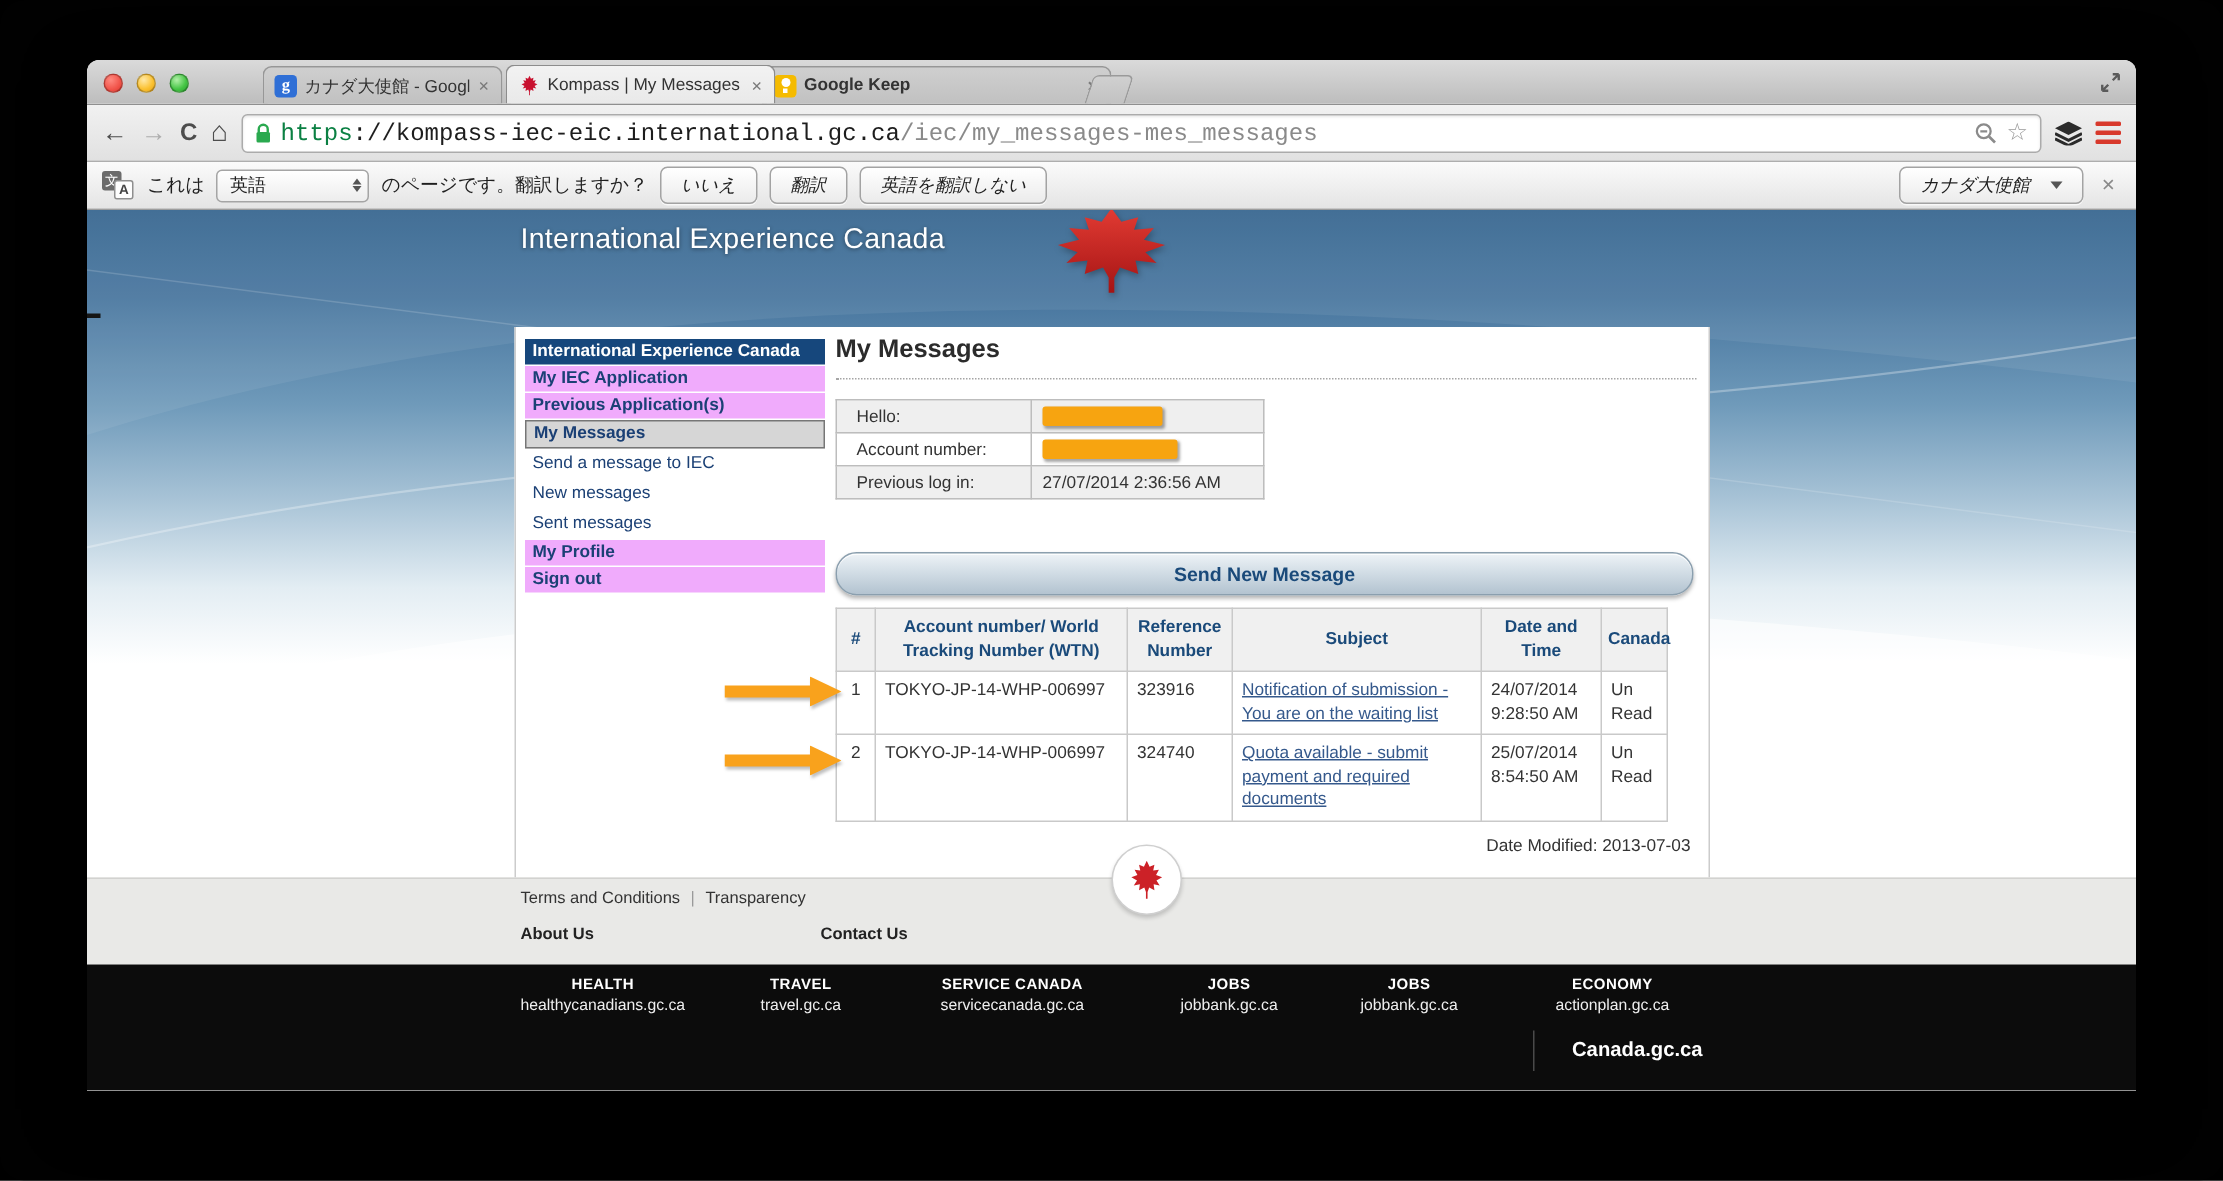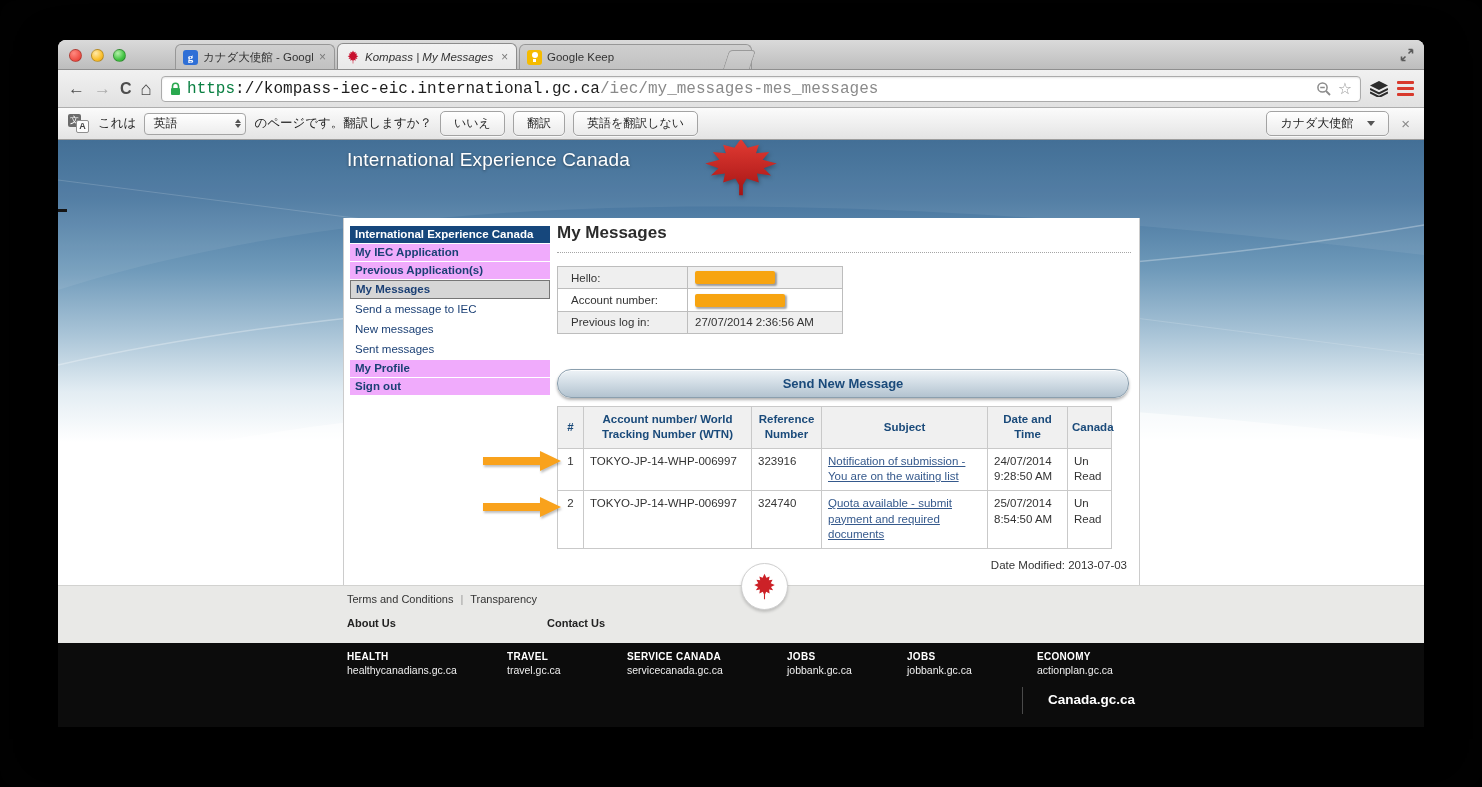--- a/index.html
+++ b/index.html
@@ -58,21 +58,21 @@
   .tr-icon .sq2 { position:absolute; left:8px; top:6px; width:13px; height:13px; background:#fdfdfd; border:1px solid #8f8f8f;
                   border-radius:2px; color:#444; font-size:9px; line-height:11px; text-align:center; font-weight:bold; }
   .lang-select { display:flex; align-items:center; width:102px; height:22px; padding:0 4px 0 8px;
                  background:linear-gradient(#ffffff,#ededed); border:1px solid #a5a5a5; border-radius:4px; font-size:12px; }
   .lang-select .lbl { flex:1; }
   .stepper { display:flex; flex-direction:column; align-items:center; gap:1px; }
   .stepper i { width:0; height:0; border-left:3.5px solid transparent; border-right:3.5px solid transparent; }
   .stepper .up { border-bottom:4px solid #555; }
   .stepper .dn { border-top:4px solid #555; }
   .mac-btn { background:linear-gradient(#ffffff,#ebebeb); border:1px solid #a3a3a3; border-radius:5px;
-             padding:3px 13px; font-size:12px; color:#1f1f1f; box-shadow:0 1px 0 rgba(255,255,255,.7); }
+             padding:3px 13px; font-size:12px; color:#1f1f1f; box-shadow:0 1px 0 rgba(255,255,255,.7);font-style:italic; }
   .tr-spacer { flex:1; }
   .opt-caret { display:inline-block; margin-left:14px; width:0; height:0; border-left:4px solid transparent;
                border-right:4px solid transparent; border-top:5px solid #555; vertical-align:middle; }
   .tr-close { color:#8a8a8a; font-size:15px; padding:0 4px; }
 
   
   .viewport { position:relative; height:587px; background:#fff; overflow:hidden; }
   .banner { position:absolute; left:0; top:0; width:100%; height:360px;
             background:linear-gradient(180deg,#35658f 0%,#47759e 16%,#6f9aba 36%,#a9c4d7 54%,#e3edf3 70%,#ffffff 84%); }
   .banner svg { position:absolute; left:0; top:0; }
@@ -122,21 +122,21 @@
   
   .footer-gray { position:absolute; left:0; top:445px; width:100%; height:58px; background:#e9e9e7; border-top:1px solid #d2d2d0; }
   .fg-links { position:absolute; left:289px; top:7px; font-size:11px; color:#333; }
   .fg-sep { color:#9a9a9a; margin:0 7px; }
   .fg-about { position:absolute; left:289px; top:31px; font-size:11px; font-weight:bold; color:#222; }
   .fg-contact { position:absolute; left:489px; top:31px; font-size:11px; font-weight:bold; color:#222; }
   .leaf-badge { position:absolute; left:683px; top:-23px; width:47px; height:47px; background:#fff; border:1px solid #cfcfcf;
                 border-radius:50%; box-shadow:0 2px 3px rgba(0,0,0,.18); display:flex; align-items:center; justify-content:center; }
 
   
-  .footer-black { position:absolute; left:0; top:503px; width:100%; height:84px; background:#0c0c0c; color:#fff; }
+  .footer-black { position:absolute; left:0; top:503px; width:100%; height:84px; background:#0c0c0c; color:#fff;text-align:center; }
   .fb-col { position:absolute; top:8px; }
   .fb-title { font-size:10px; font-weight:bold; letter-spacing:.3px; }
   .fb-domain { font-size:10.5px; margin-top:2px; color:#efefef; }
   .fb-sep { position:absolute; left:964px; top:44px; width:1px; height:27px; background:#4a4a4a; }
   .fb-canada { position:absolute; left:990px; top:49px; font-size:13.5px; font-weight:bold; color:#fff; }
 
   
   .statusbar { position:absolute; left:0; top:548px; max-width:470px; background:#f2f2f2; border:1px solid #8a8a8a;
                border-left:none; border-radius:0 3px 0 0; padding:2px 7px 3px; font-size:11px; color:#111; white-space:nowrap; }
 </style>
@@ -157,30 +157,30 @@
     <div class="titlebar">
       <span class="traffic t-red"></span>
       <span class="traffic t-yellow"></span>
       <span class="traffic t-green"></span>
 
       <div class="tab tab-inactive" style="left:117px; width:160px;">
         <span class="favicon fav-google">g</span>
         <span class="tab-label">カナダ大使館 - Google 検索</span>
         <span class="tab-close">×</span>
       </div>
-      <div class="tab tab-active" style="left:279px; width:180px;font-style:italic;">
+      <div class="tab tab-active" style="left:279px; width:180px;">
         <span class="favicon">
           <svg width="14" height="14" viewBox="0 0 100 100">
               <use href="#leaf" fill="#c8102e"></use>
             </svg>
         </span>
         <span class="tab-label">Kompass | My Messages</span>
         <span class="tab-close">×</span>
       </div>
-      <div class="tab tab-inactive" style="left:461px; width:233px;">
+      <div class="tab tab-inactive" style="left:450px; width:233px;font-weight:bold;">
         <span class="favicon fav-keep">
             <span class="bulb"></span>
             <span class="bulb-base"></span>
           </span>
         <span class="tab-label">Google Keep</span>
         <span class="tab-close">×</span>
       </div>
       <div class="newtab-stub"></div>
 
       <span class="expand-icon">

